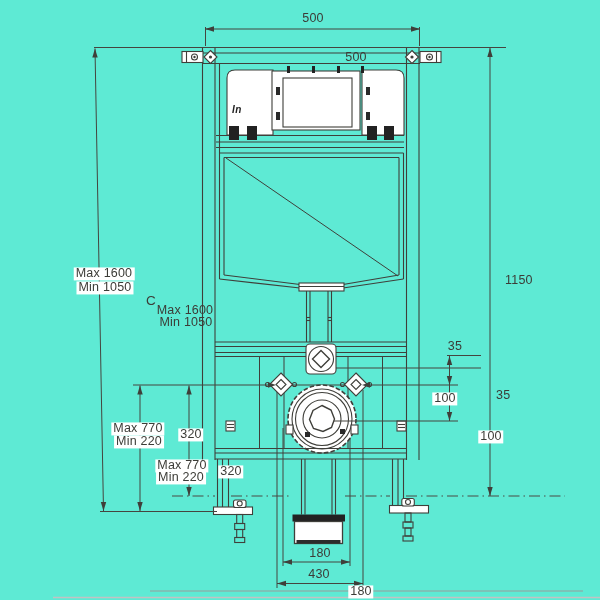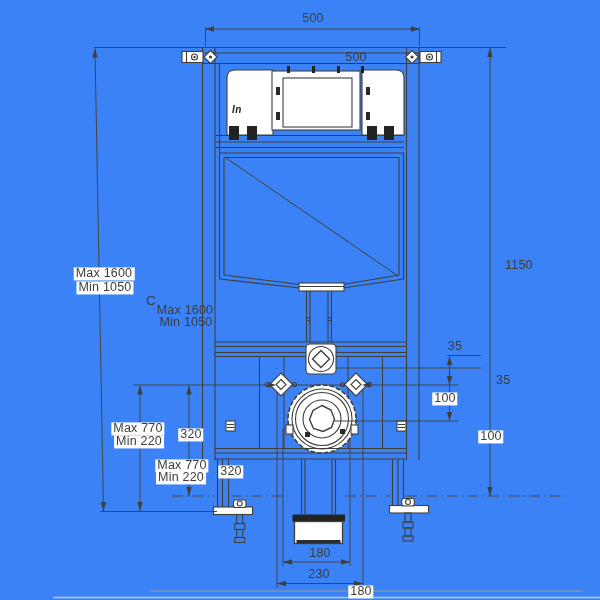--- a/index.html
+++ b/index.html
@@ -1,21 +1,21 @@
 <!DOCTYPE html>
 <html><head>
 <meta charset="utf-8">
 <style>
   html,body{margin:0;padding:0;background:#fff;}
-  #stage{position:relative;width:600px;height:600px;background:#3b82f6;overflow:hidden;
+  #stage{position:relative;width:600px;height:600px;background:#5eead4;overflow:hidden;
          font-family:"Liberation Sans", sans-serif;}
   #draw{position:absolute;left:0;top:0;}
   .dim{position:absolute;font-size:12.5px;color:#3c3c37;white-space:nowrap;
        transform:translate(-50%,-50%);line-height:1.05;letter-spacing:0.2px;}
-  .la{transform:translate(0,-50%);}          
+  .la{transform:translate(0,-50%);margin-top:15px;}          
   .wbg{background:#fff;padding:0 2px;}
   .clabel{font-size:13.5px;transform:none;}
   .logo{position:absolute;font-size:10px;font-weight:bold;color:#222;
         transform:translate(-50%,-50%);letter-spacing:0.5px;font-style:italic;}
 </style>
 </head>
 <body>
 
 <div id="stage">
 
@@ -296,18 +296,18 @@
 <div class="dim" style="left:186px;top:323px">Min 1050</div>
 
 <div class="dim wbg" style="left:138px;top:429px">Max 770</div>
 <div class="dim wbg" style="left:139px;top:442px">Min 220</div>
 <div class="dim wbg" style="left:191px;top:435px">320</div>
 <div class="dim wbg" style="left:182px;top:466px">Max 770</div>
 <div class="dim wbg" style="left:181px;top:478px">Min 220</div>
 <div class="dim wbg" style="left:231px;top:472px">320</div>
 
 <div class="dim" style="left:320px;top:554px">180</div>
-<div class="dim" style="left:319px;top:575px">230</div>
+<div class="dim" style="left:319px;top:575px">430</div>
 <div class="dim wbg" style="left:361px;top:592px">180</div>
 
 <div class="logo" style="left:237px;top:109px">In</div>
 
 </div>
 
 </body></html>

